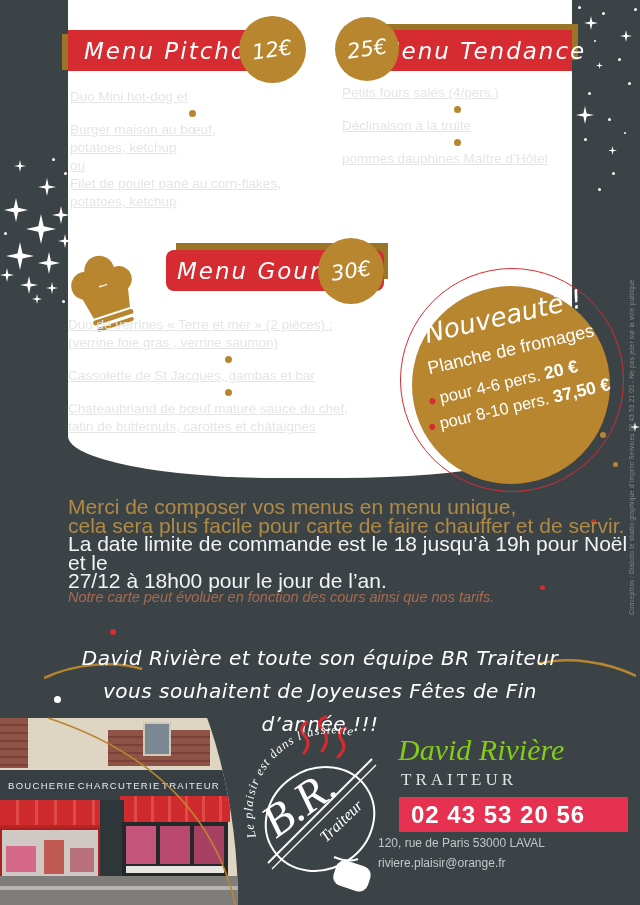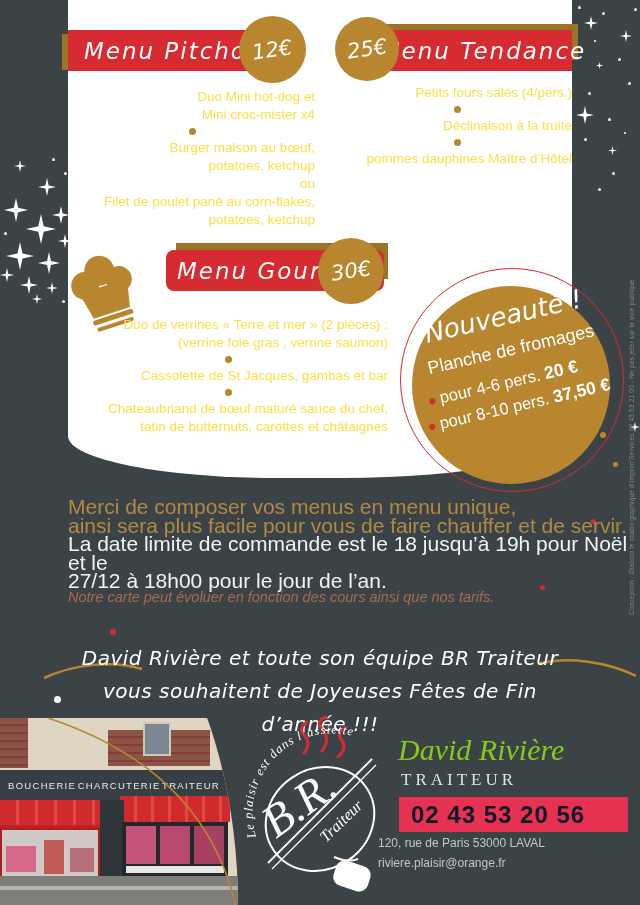--- a/index.html
+++ b/index.html
@@ -12,21 +12,21 @@
         border-radius:0 0 230px 210px / 0 0 46px 42px;}
 
   
   .ribbon-gold{position:absolute;background:#9b7527;}
   .ribbon-red{position:absolute;background:#d62b31;display:flex;align-items:center;justify-content:center;}
   .ribbon-title{color:#fff;font-family:"DejaVu Sans",sans-serif;font-style:italic;font-size:23px;letter-spacing:2px;white-space:nowrap;}
   .price-circle{position:absolute;background:#b8862f;border-radius:50%;display:flex;align-items:center;justify-content:center;}
   .price-circle span{color:#fff;font-family:"DejaVu Sans",sans-serif;font-style:italic;font-size:21px;transform:rotate(-8deg);}
 
   
-  .menu-list{position:absolute;text-align:right;color:#fde047;}
+  .menu-list{position:absolute;text-align:left;color:#e5e5e5;text-decoration:underline;}
   .mline{font-size:13.5px;line-height:18px;white-space:nowrap;font-family:"Liberation Sans",sans-serif;}
   .gdot{width:7px;height:7px;border-radius:50%;background:#b8862f;margin:4px auto;}
 
   
   .ring{position:absolute;left:400px;top:268px;width:222px;height:222px;border:1.5px solid #d62b31;border-radius:50%;z-index:4;pointer-events:none;}
   .gold-circle{position:absolute;left:412px;top:286px;width:198px;height:198px;background:#b8862f;border-radius:50%;z-index:3;}
   .nouv-content{position:absolute;left:416px;top:300px;width:194px;transform:rotate(-13deg);text-align:center;color:#fff;z-index:5;}
   .nouv-title{font-family:"DejaVu Sans",sans-serif;font-style:italic;font-size:26px;margin-bottom:8px;}
   .nouv-sub{font-size:18px;line-height:22px;margin-bottom:8px;}
   .nouv-line{font-size:16.5px;line-height:25px;white-space:nowrap;}
@@ -53,21 +53,21 @@
   .ph{position:absolute;}
   .brick{background:repeating-linear-gradient(180deg,#8e5347 0 6px,#7c4038 6px 8px);}
   .fascia{background:#373f44;display:flex;align-items:center;justify-content:space-between;padding:12px 8px;box-sizing:border-box;}
   .fascia span{color:#e9ebeb;font-size:9.5px;letter-spacing:1.3px;white-space:nowrap;}
   .goldarc{position:absolute;left:0;top:715px;width:260px;height:192px;pointer-events:none;z-index:6;}
 
   
   .brand-name{position:absolute;left:398px;top:733px;color:#84cc16;font-family:"Liberation Serif",serif;font-style:italic;font-size:30px;white-space:nowrap;}
   .brand-sub{position:absolute;left:401px;top:770px;color:#e2e5e5;font-family:"Liberation Serif",serif;font-size:17px;letter-spacing:4px;}
   .phone-banner{position:absolute;left:399px;top:797px;width:229px;height:35px;background:#e73150;display:flex;align-items:center;}
-  .phone-banner span{color:#0f172a;font-weight:bold;font-size:24px;letter-spacing:1px;padding-left:12px;white-space:nowrap;}
+  .phone-banner span{color:#ffffff;font-weight:bold;font-size:24px;letter-spacing:1px;padding-left:12px;white-space:nowrap;}
   .addr{position:absolute;left:378px;color:#c3c7c9;font-size:12px;white-space:nowrap;}
 
   
   .credits{position:absolute;left:628px;top:615px;transform-origin:0 0;transform:rotate(-90deg);
            font-size:6.5px;color:#848b8e;white-space:nowrap;letter-spacing:0.2px;}
 </style>
 </head>
 <body>
 
 <div class="page">
@@ -124,21 +124,20 @@
 
   <div class="ribbon-gold" style="left:62px;top:34px;width:230px;height:36px;"></div>
   <div class="ribbon-red" style="left:68px;top:30px;width:228px;height:41px;border-radius:0 10px 10px 0;">
     <span class="ribbon-title">Menu Pitchoun</span>
   </div>
   <div class="price-circle" style="left:239px;top:16px;width:67px;height:67px;z-index:2;">
     <span>12€</span>
   </div>
   <div class="menu-list" style="left:70px;top:88px;width:245px;">
       <div class="mline">Duo Mini hot-dog et</div>
-      <div class="mline">Mini croc-mister x4</div>
       <div class="gdot"></div>
       <div class="mline">Burger maison au bœuf,</div>
       <div class="mline">potatoes, ketchup</div>
       <div class="mline">ou</div>
       <div class="mline">Filet de poulet pané au corn-flakes,</div>
       <div class="mline">potatoes, ketchup</div>
     </div>
 
   <div class="ribbon-gold" style="left:382px;top:24px;width:196px;height:36px;"></div>
   <div class="ribbon-red" style="left:366px;top:30px;width:206px;height:41px;border-radius:10px 0 0 10px;">
@@ -190,21 +189,21 @@
     <div class="nouv-line" style="text-align:left;padding-left:6px;">
       <span class="rdot"></span><span>pour 4-6 pers. </span><b>20 €</b>
     </div>
     <div class="nouv-line" style="text-align:left;">
       <span class="rdot"></span><span>pour 8-10 pers. </span><b>37,50 €</b>
     </div>
   </div>
 
   <div class="notice">
     <div class="g">Merci de composer vos menus en menu unique,</div>
-    <div class="g">ainsi sera plus facile pour vous de faire chauffer et de servir.</div>
+    <div class="g">cela sera plus facile pour carte de faire chauffer et de servir.</div>
     <div class="w">La date limite de commande est le 18 jusqu’à 19h pour Noël et le</div>
     <div class="w">27/12 à 18h00 pour le jour de l’an.</div>
   </div>
   <div class="notice-italic">Notre carte peut évoluer en fonction des cours ainsi que nos tarifs.</div>
 
   <svg class="abs" style="left:44px;top:656px;" width="100" height="26" viewBox="0 0 100 26">
     <path d="M0 22 C30 8 70 4 98 13" stroke="#b8862f" stroke-width="2.5" fill="none"></path>
   </svg>
   <svg class="abs" style="left:536px;top:652px;" width="100" height="28" viewBox="0 0 100 28">
     <path d="M2 12 C32 4 72 10 100 24" stroke="#b8862f" stroke-width="2.5" fill="none"></path>

